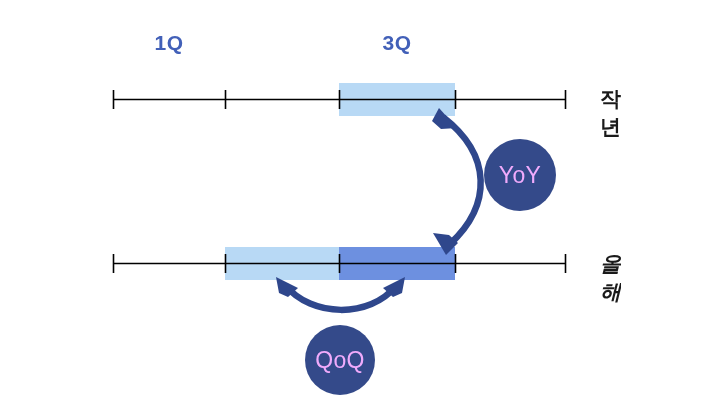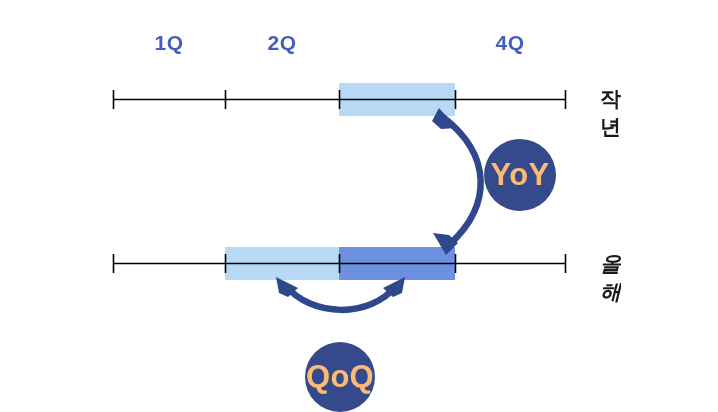--- a/index.html
+++ b/index.html
@@ -50,50 +50,49 @@
     left: 0;
     top: 0;
     width: 718px;
     height: 412px;
   }
 
   .badge {
     position: absolute;
     border-radius: 50%;
     background: #344a8a;
-    color: #fdba74;
+    color: #f0abfc;
     display: flex;
     align-items: center;
     justify-content: center;
-    font-size: 31px;
-    font-weight: 700;
+    font-size: 23px;
+    font-weight: 400;
     letter-spacing: 0.3px;
     user-select: none;
   }
   .badge-yoy {
     left: 484px;
     top: 139px;
     width: 72px;
     height: 72px;
   }
   .badge-qoq {
     left: 305px;
-    top: 342px;
+    top: 325px;
     width: 70px;
     height: 70px;
   }
 </style>
 </head>
 <body>
 
 <div id="canvas">
 
   <div class="quarter-label q1">1Q</div>
-  <div class="quarter-label q2">2Q</div>
-  <div class="quarter-label q4">4Q</div>
+  <div class="quarter-label q3">3Q</div>
 
   <div class="row-label top">작년</div>
   <div class="row-label bottom">올해</div>
 
   <svg class="overlay" viewBox="0 0 718 412">
 
     <g>
 
       <rect x="339" y="83" width="116" height="33" fill="#b8d9f5"></rect>
 

